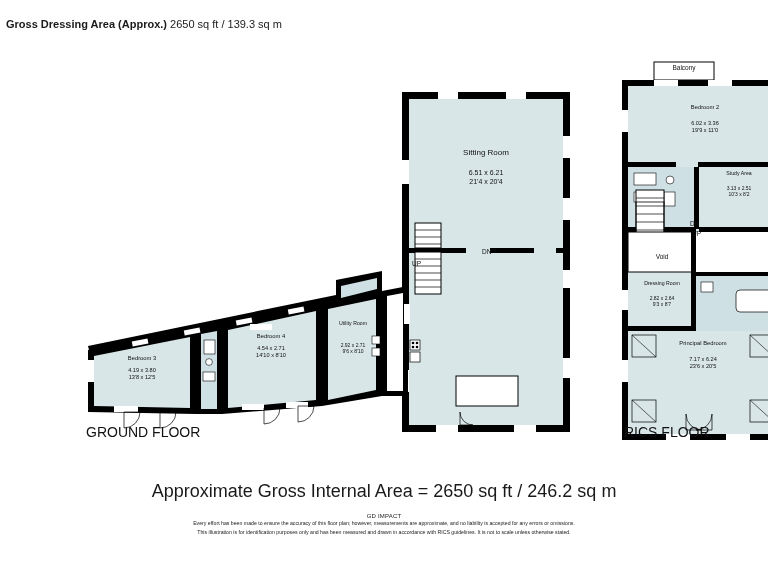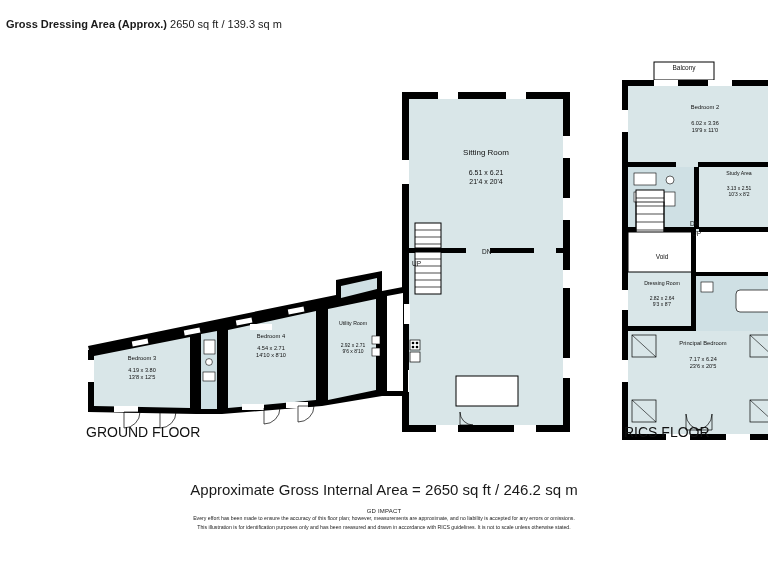--- a/index.html
+++ b/index.html
@@ -78,21 +78,21 @@
 
   
   .footer {
     position: absolute;
     left: 0;
     top: 478px;
     width: 768px;
     text-align: center;
   }
   .footer .l1 {
-    font-size: 15px;
+    font-size: 18px;
     line-height: 1.55;
   }
   .footer .l2 {
     font-size: 13.5px;
     line-height: 1.55;
   }
   .footer .brand {
     font-size: 6px;
     margin-top: 7px;
     letter-spacing: .2px;

